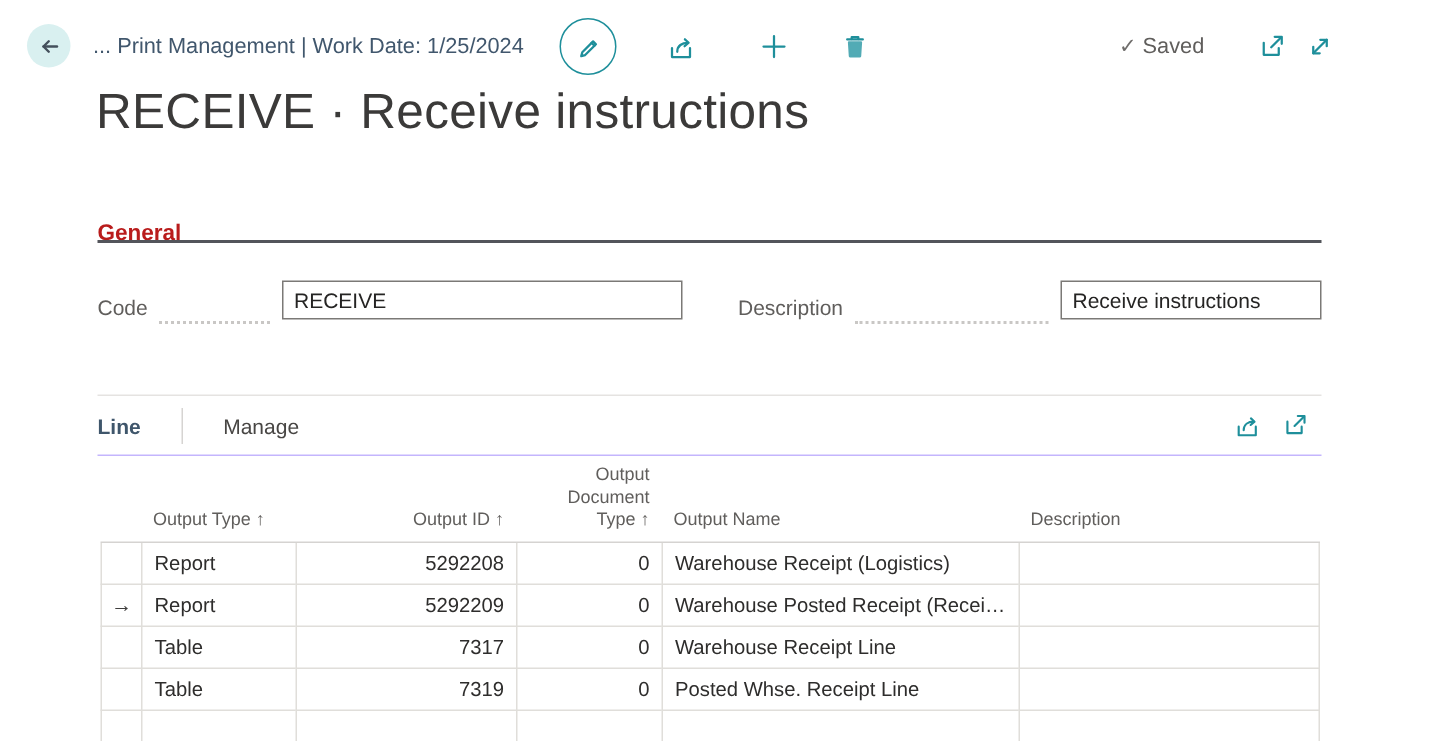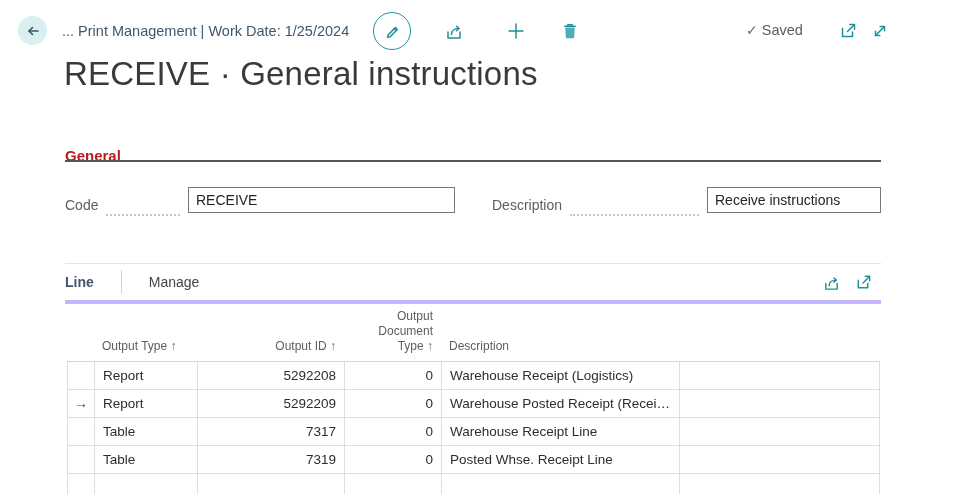--- a/index.html
+++ b/index.html
@@ -39,21 +39,21 @@
   .field-code{left:65px;width:390px;}
   .field-desc{left:492px;width:389px;}
   .field-label{font-size:14px;color:var(--muted);white-space:nowrap;}
   .dots{flex:1;height:1px;border-bottom:2px dotted #c9c7c5;margin:0 8px;transform:translateY(3px);}
   .field input{width:267px;height:26px;border:1px solid var(--input-border);font-size:14px;
     color:#252423;padding:0 7px;font-family:inherit;outline:none;}
   .field-desc input{width:174px;}
 
   
   .line-bar{position:absolute;left:65px;top:263px;width:816px;height:41px;
-    border-top:1px solid #e5e3e1;border-bottom:4px solid #c4b5fd;
+    border-top:1px solid #e5e3e1;border-bottom:1px solid #c4b5fd;
     display:flex;align-items:center;}
   .line-tab{font-size:14px;font-weight:bold;color:#3f566b;}
   .vdiv{width:1px;height:24px;background:#d6d4d2;margin:0 27px;}
   .manage-tab{font-size:14px;color:#484644;cursor:pointer;}
   .line-spacer{flex:1;}
   .line-icon{width:19px;height:19px;cursor:pointer;margin-left:13px;}
   .line-icon:last-child{margin-right:8px;}
 
   
   .tbl{position:absolute;left:67px;top:304px;width:813px;}
@@ -124,21 +124,21 @@
       <path d="M9.5 10.5 16 4"></path>
       <path d="M11.8 3.5h4.7v4.7"></path>
   </svg>
 
   <svg class="tb-icon icon" style="left:870px" viewBox="0 0 20 20">
     <path d="M5.5 14.5 14.5 5.5"></path>
       <path d="M10.2 5.5h4.3v4.3"></path>
       <path d="M9.8 14.5H5.5v-4.3"></path>
   </svg>
 
-  <div class="page-title">RECEIVE · General instructions</div>
+  <div class="page-title">RECEIVE · Receive instructions</div>
 
   <div class="general-heading">General</div>
   <div class="general-underline"></div>
 
   <div class="field field-code">
     <span class="field-label">Code</span>
     <span class="dots"></span>
     <input value="RECEIVE" style="">
   </div>
   <div class="field field-desc">
@@ -165,20 +165,21 @@
   </div>
 
   <div class="tbl">
     <div class="thead" id="thead">
         <div class="c0"></div>
         <div class="th c1">Output Type ↑</div>
         <div class="th c2 al-r">Output ID ↑</div>
         <div class="th c3 al-r">Output
 Document
 Type ↑</div>
+        <div class="th c4">Output Name</div>
         <div class="th c5">Description</div>
       </div>
     <div class="tbody" id="tbody">
         <div class="tr">
           <div class="td c0"></div>
           <div class="td c1">Report</div>
           <div class="td c2 al-r">5292208</div>
           <div class="td c3 al-r">0</div>
           <div class="td c4">Warehouse Receipt (Logistics)</div>
           <div class="td c5"></div>

